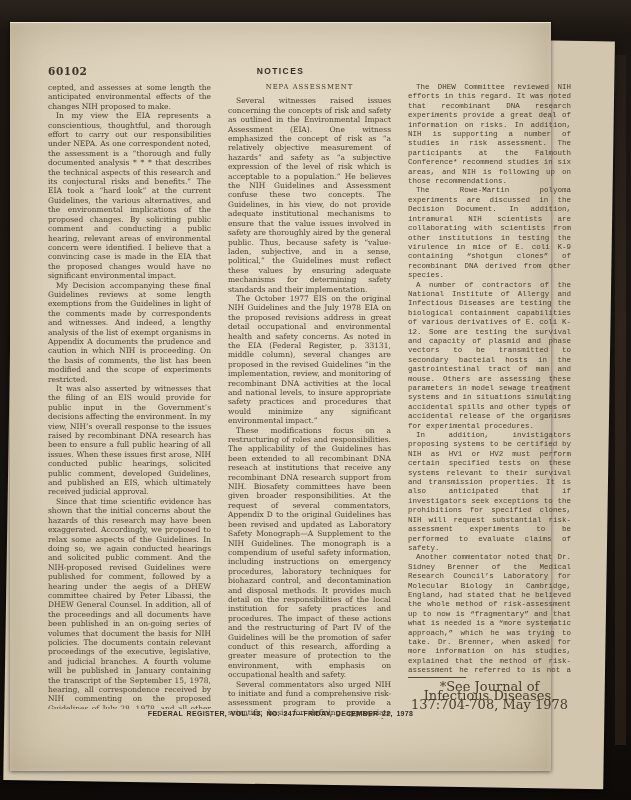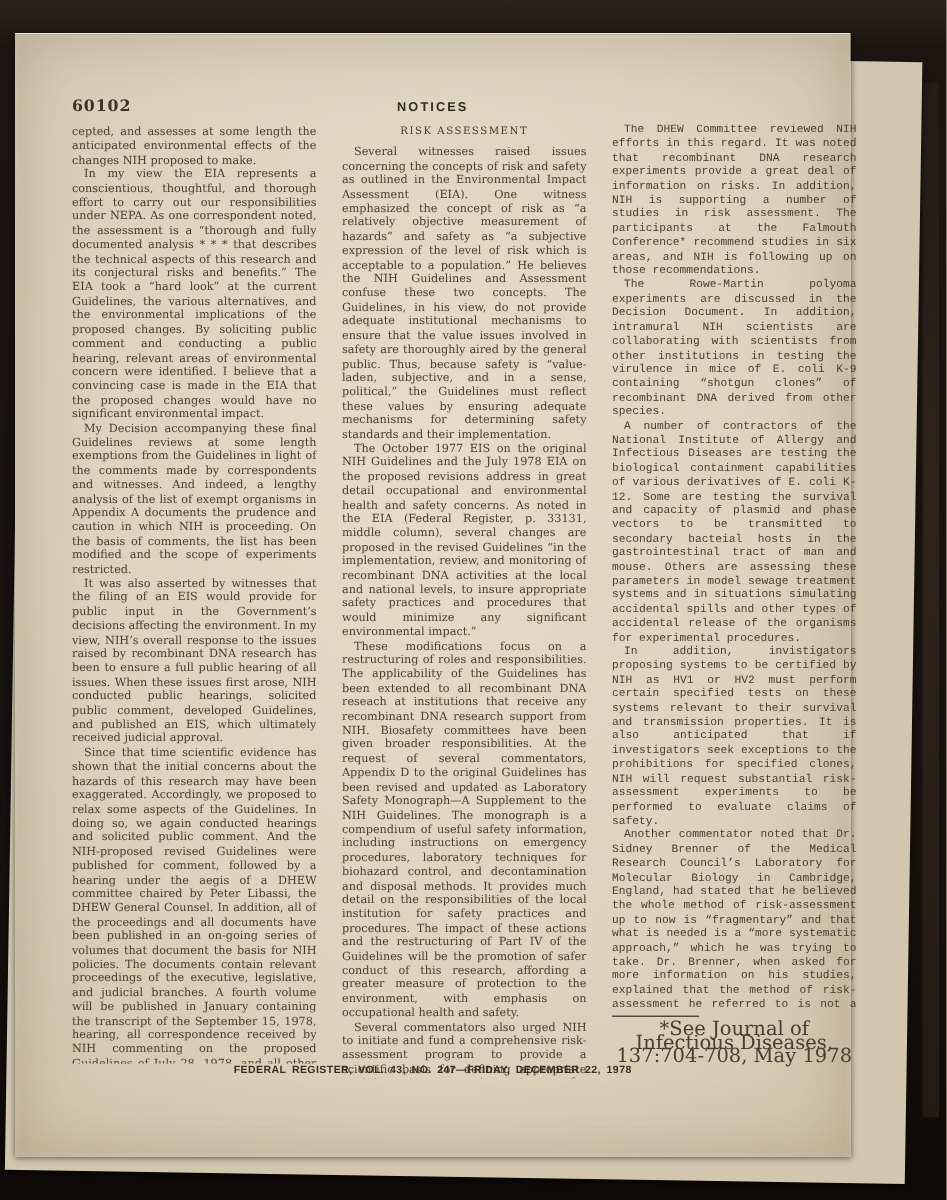--- a/index.html
+++ b/index.html
@@ -15,21 +15,20 @@
   .sheet-under{
     position:absolute;left:15px;top:32px;width:600px;height:748px;
     background:#d2c6ae;transform:rotate(0.9deg);transform-origin:left top;
     box-shadow:0 2px 6px rgba(0,0,0,.5);
   }
   .paper{
     position:absolute;left:10px;top:22px;width:541px;height:748px;
     background:radial-gradient(ellipse at 50% 38%,#e6dcc7 0%,#ded3bd 55%,#d1c5ab 100%);
     border-top:1px solid #f0e7d2;
     box-shadow:inset 0 0 46px rgba(92,74,48,.28), inset 0 0 5px rgba(255,250,235,.35), 0 1px 4px rgba(0,0,0,.55);
-    padding-left:16px;
   }
   .page-head{position:absolute;top:42px;left:38px;right:38px;height:14px;}
   .page-num{
     position:absolute;left:0;top:0;
     font:700 10.5px "DejaVu Serif",serif;letter-spacing:.6px;color:#3c3327;
   }
   .section{
     position:absolute;left:0;right:0;top:1px;text-align:center;
     font:700 8.5px "Liberation Sans",sans-serif;letter-spacing:1.4px;color:#352d22;
   }
@@ -74,21 +73,21 @@
 
   <div class="col col1">
     <p class="para flush">cepted, and assesses at some length the anticipated environmental effects of the changes NIH proposed to make.</p>
     <p class="para">In my view the EIA represents a conscientious, thoughtful, and thorough effort to carry out our responsibilities under NEPA. As one correspondent noted, the assessment is a “thorough and fully documented analysis * * * that describes the technical aspects of this research and its conjectural risks and benefits.” The EIA took a “hard look” at the current Guidelines, the various alternatives, and the environmental implications of the proposed changes. By soliciting public comment and conducting a public hearing, relevant areas of environmental concern were identified. I believe that a convincing case is made in the EIA that the proposed changes would have no significant environmental impact.</p>
     <p class="para">My Decision accompanying these final Guidelines reviews at some length exemptions from the Guidelines in light of the comments made by correspondents and witnesses. And indeed, a lengthy analysis of the list of exempt organisms in Appendix A documents the prudence and caution in which NIH is proceeding. On the basis of comments, the list has been modified and the scope of experiments restricted.</p>
     <p class="para">It was also asserted by witnesses that the filing of an EIS would provide for public input in the Government’s decisions affecting the environment. In my view, NIH’s overall response to the issues raised by recombinant DNA research has been to ensure a full public hearing of all issues. When these issues first arose, NIH conducted public hearings, solicited public comment, developed Guidelines, and published an EIS, which ultimately received judicial approval.</p>
     <p class="para">Since that time scientific evidence has shown that the initial concerns about the hazards of this research may have been exaggerated. Accordingly, we proposed to relax some aspects of the Guidelines. In doing so, we again conducted hearings and solicited public comment. And the NIH-proposed revised Guidelines were published for comment, followed by a hearing under the aegis of a DHEW committee chaired by Peter Libassi, the DHEW General Counsel. In addition, all of the proceedings and all documents have been published in an on-going series of volumes that document the basis for NIH policies. The documents contain relevant proceedings of the executive, legislative, and judicial branches. A fourth volume will be published in January containing the transcript of the September 15, 1978, hearing, all correspondence received by NIH commenting on the proposed Guidelines of July 28, 1978, and all other relevant documents.</p>
   </div>
 
   <div class="col col2">
-    <div class="subhead">RISK ASSESSMENT</div>
+    <div class="subhead">NEPA ASSESSMENT</div>
     <p class="para">Several witnesses raised issues concerning the concepts of risk and safety as outlined in the Environmental Impact Assessment (EIA). One witness emphasized the concept of risk as “a relatively objective measurement of hazards” and safety as “a subjective expression of the level of risk which is acceptable to a population.” He believes the NIH Guidelines and Assessment confuse these two concepts. The Guidelines, in his view, do not provide adequate institutional mechanisms to ensure that the value issues involved in safety are thoroughly aired by the general public. Thus, because safety is “value-laden, subjective, and in a sense, political,” the Guidelines must reflect these values by ensuring adequate mechanisms for determining safety standards and their implementation.</p>
     <p class="para">The October 1977 EIS on the original NIH Guidelines and the July 1978 EIA on the proposed revisions address in great detail occupational and environmental health and safety concerns. As noted in the EIA (Federal Register, p. 33131, middle column), several changes are proposed in the revised Guidelines “in the implementation, review, and monitoring of recombinant DNA activities at the local and national levels, to insure appropriate safety practices and procedures that would minimize any significant environmental impact.”</p>
     <p class="para">These modifications focus on a restructuring of roles and responsibilities. The applicability of the Guidelines has been extended to all recombinant DNA reseach at institutions that receive any recombinant DNA research support from NIH. Biosafety committees have been given broader responsibilities. At the request of several commentators, Appendix D to the original Guidelines has been revised and updated as Laboratory Safety Monograph—A Supplement to the NIH Guidelines. The monograph is a compendium of useful safety information, including instructions on emergency procedures, laboratory techniques for biohazard control, and decontamination and disposal methods. It provides much detail on the responsibilities of the local institution for safety practices and procedures. The impact of these actions and the restructuring of Part IV of the Guidelines will be the promotion of safer conduct of this research, affording a greater measure of protection to the environment, with emphasis on occupational health and safety.</p>
     <p class="para">Several commentators also urged NIH to initiate and fund a comprehensive risk-assessment program to provide a scientific basis for defining appropriate containment requirements for recombinant DNA experiments.</p>
   </div>
 
   <div class="col col3">
     <p class="para">The DHEW Committee reviewed NIH efforts in this regard. It was noted that recombinant DNA research experiments provide a great deal of information on risks. In addition, NIH is supporting a number of studies in risk assessment. The participants at the Falmouth Conference* recommend studies in six areas, and NIH is following up on those recommendations.</p>
     <p class="para">The Rowe-Martin polyoma experiments are discussed in the Decision Document. In addition, intramural NIH scientists are collaborating with scientists from other institutions in testing the virulence in mice of E. coli K-9 containing “shotgun clones” of recombinant DNA derived from other species.</p>
     <p class="para">A number of contractors of the National Institute of Allergy and Infectious Diseases are testing the biological containment capabilities of various derivatives of E. coli K-12. Some are testing the survival and capacity of plasmid and phase vectors to be transmitted to secondary bacteial hosts in the gastrointestinal tract of man and mouse. Others are assessing these parameters in model sewage treatment systems and in situations simulating accidental spills and other types of accidental release of the organisms for experimental procedures.</p>

